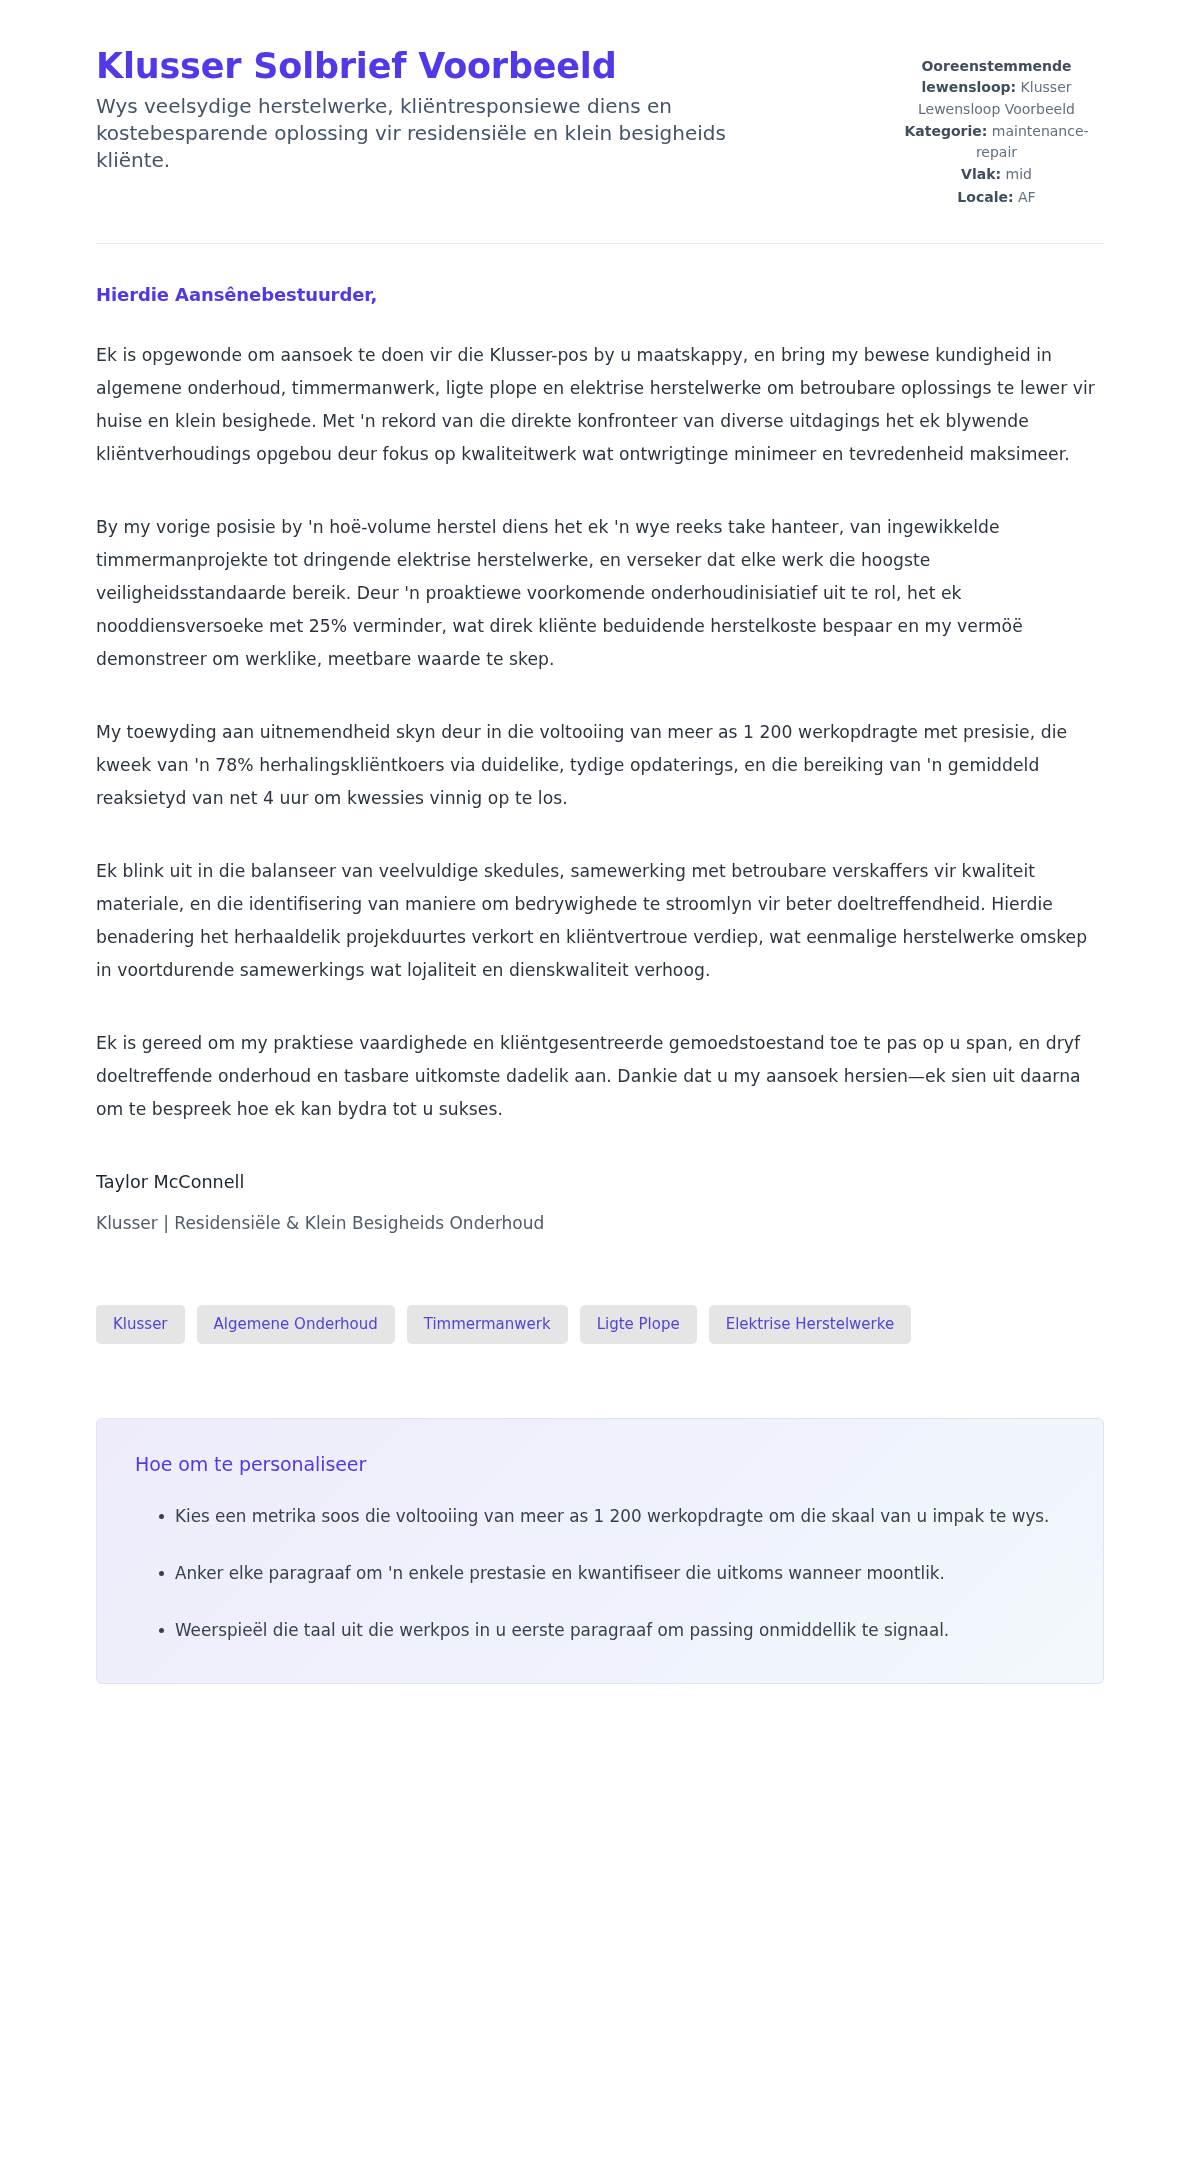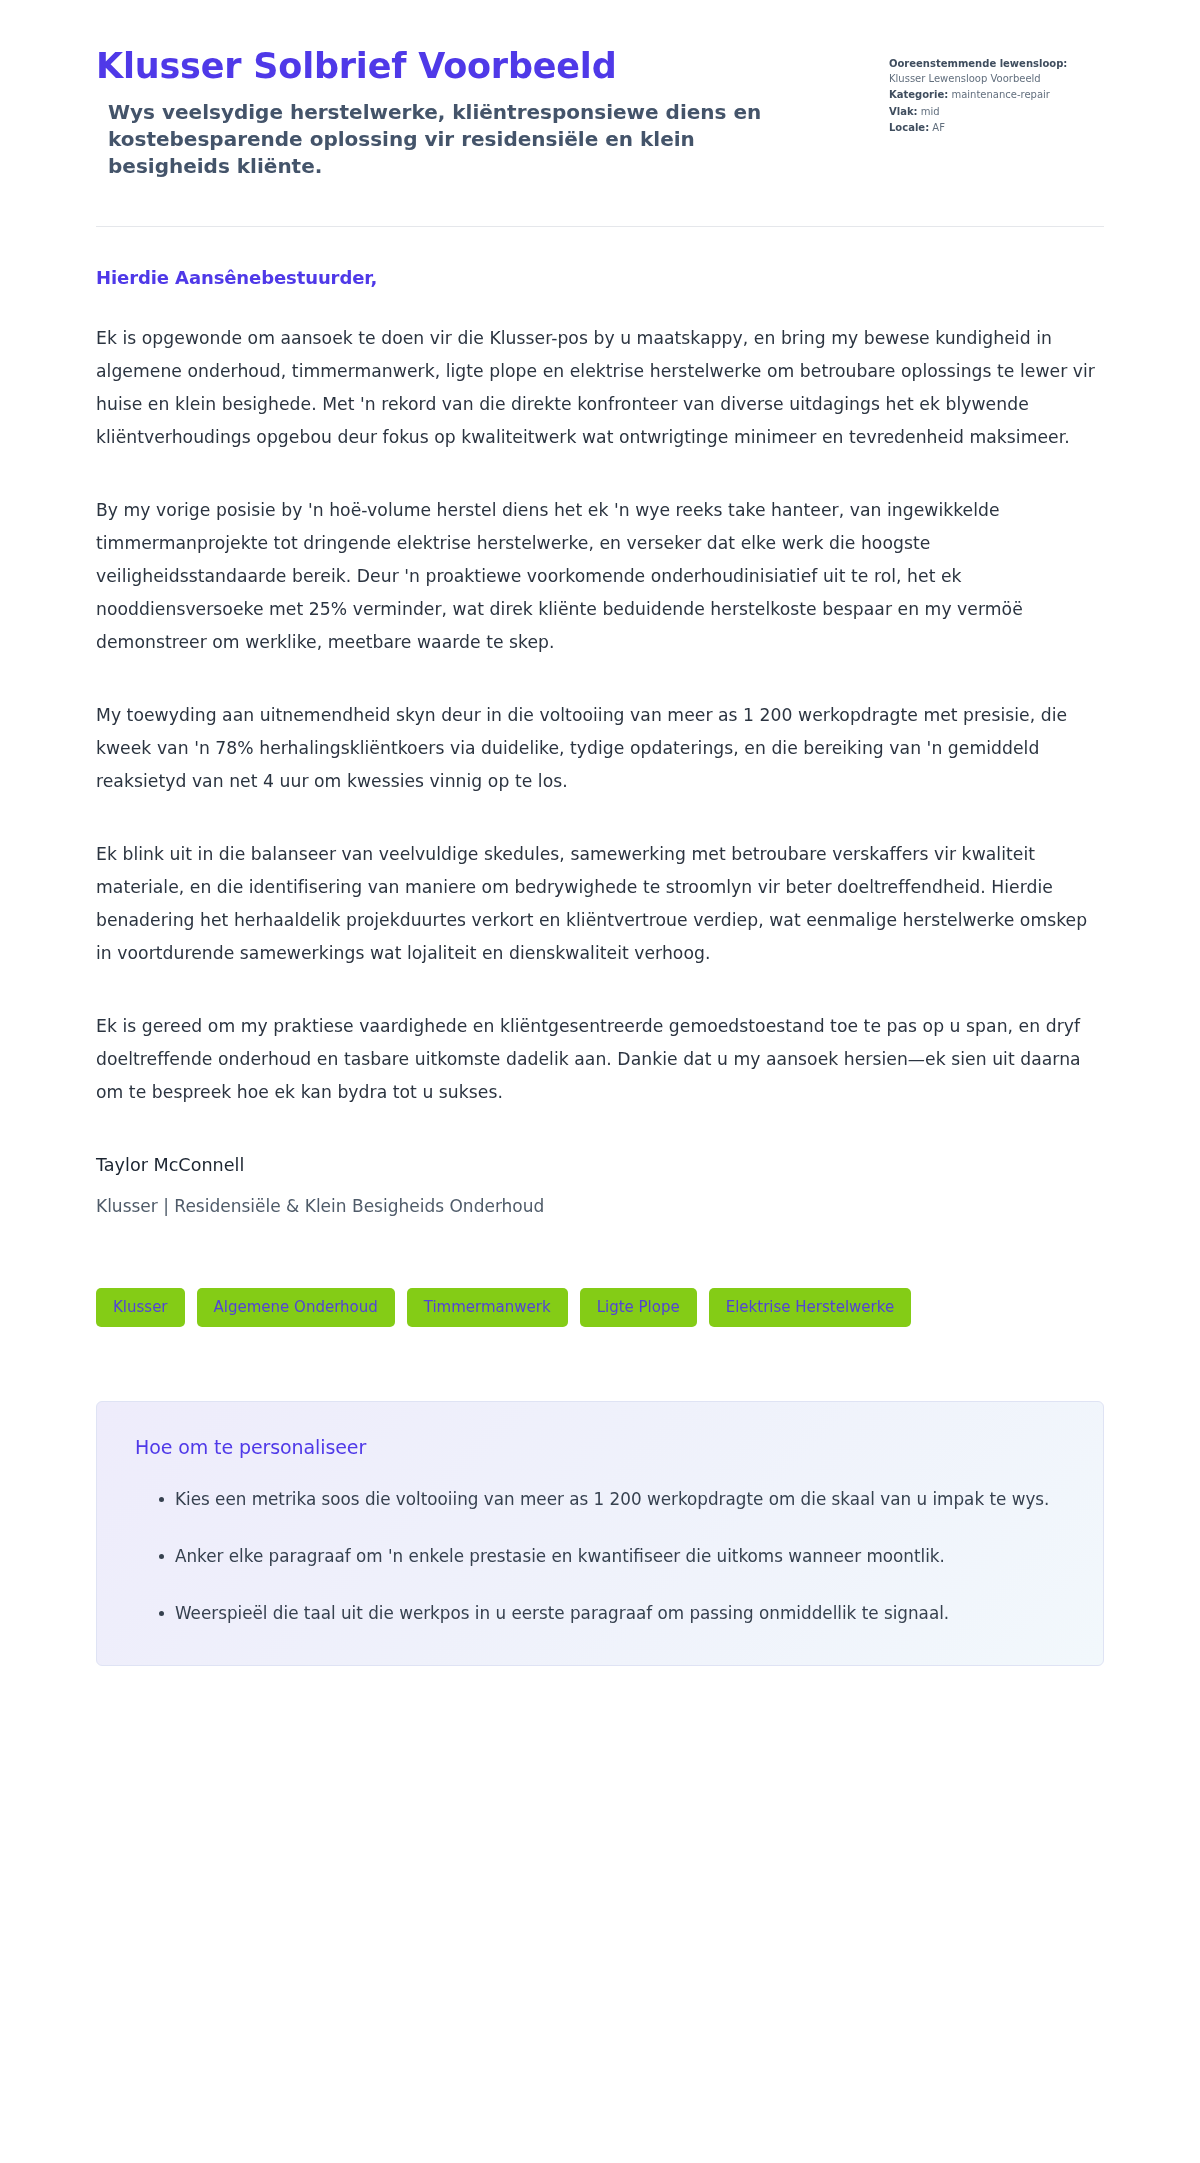--- a/index.html
+++ b/index.html
@@ -35,33 +35,33 @@
   }
   .doc-title {
     margin: 0 0 6px 0;
     font-size: 35px;
     line-height: 1.18;
     font-weight: 700;
     letter-spacing: -0.2px;
     color: #4f39e8;
   }
   .doc-subtitle {
-    margin: 12px;
+    margin: 0;
     font-size: 20px;
     line-height: 1.34;
-    font-weight: 700;
+    font-weight: 400;
     color: #44546a;
     max-width: 700px;
   }
 
   .header-meta {
     flex: 0 0 auto;
     width: 215px;
-    text-align: left;
-    font-size: 10px;
+    text-align: center;
+    font-size: 14px;
     line-height: 1.52;
     color: #5d6b7a;
     padding-top: 10px;
   }
   .meta-row {
     margin: 0 0 1px 0;
   }
   .meta-label {
     font-weight: 700;
     color: #3f4d5e;
@@ -114,21 +114,21 @@
   }
 
   
   .tag-row {
     display: flex;
     flex-wrap: wrap;
     gap: 12px;
     margin-top: 68px;
   }
   .tag-chip {
-    background: #84cc16;
+    background: #e5e5e5;
     color: #5244d6;
     font-size: 15px;
     line-height: 1;
     padding: 12px 17px;
     border-radius: 5px;
     white-space: nowrap;
   }
 
   
   .callout {

